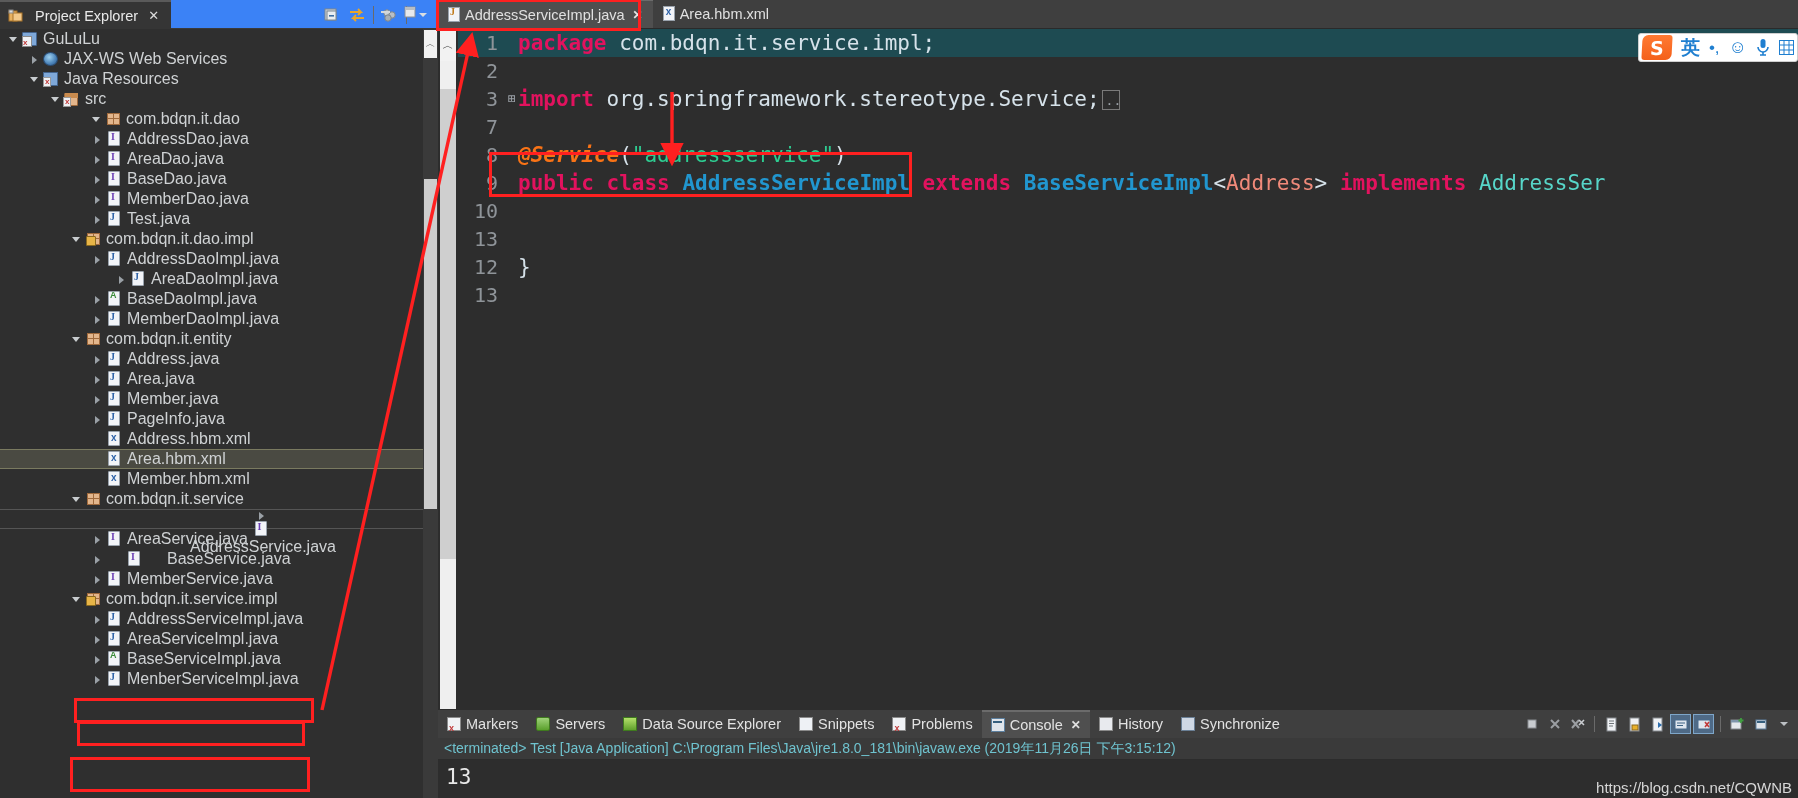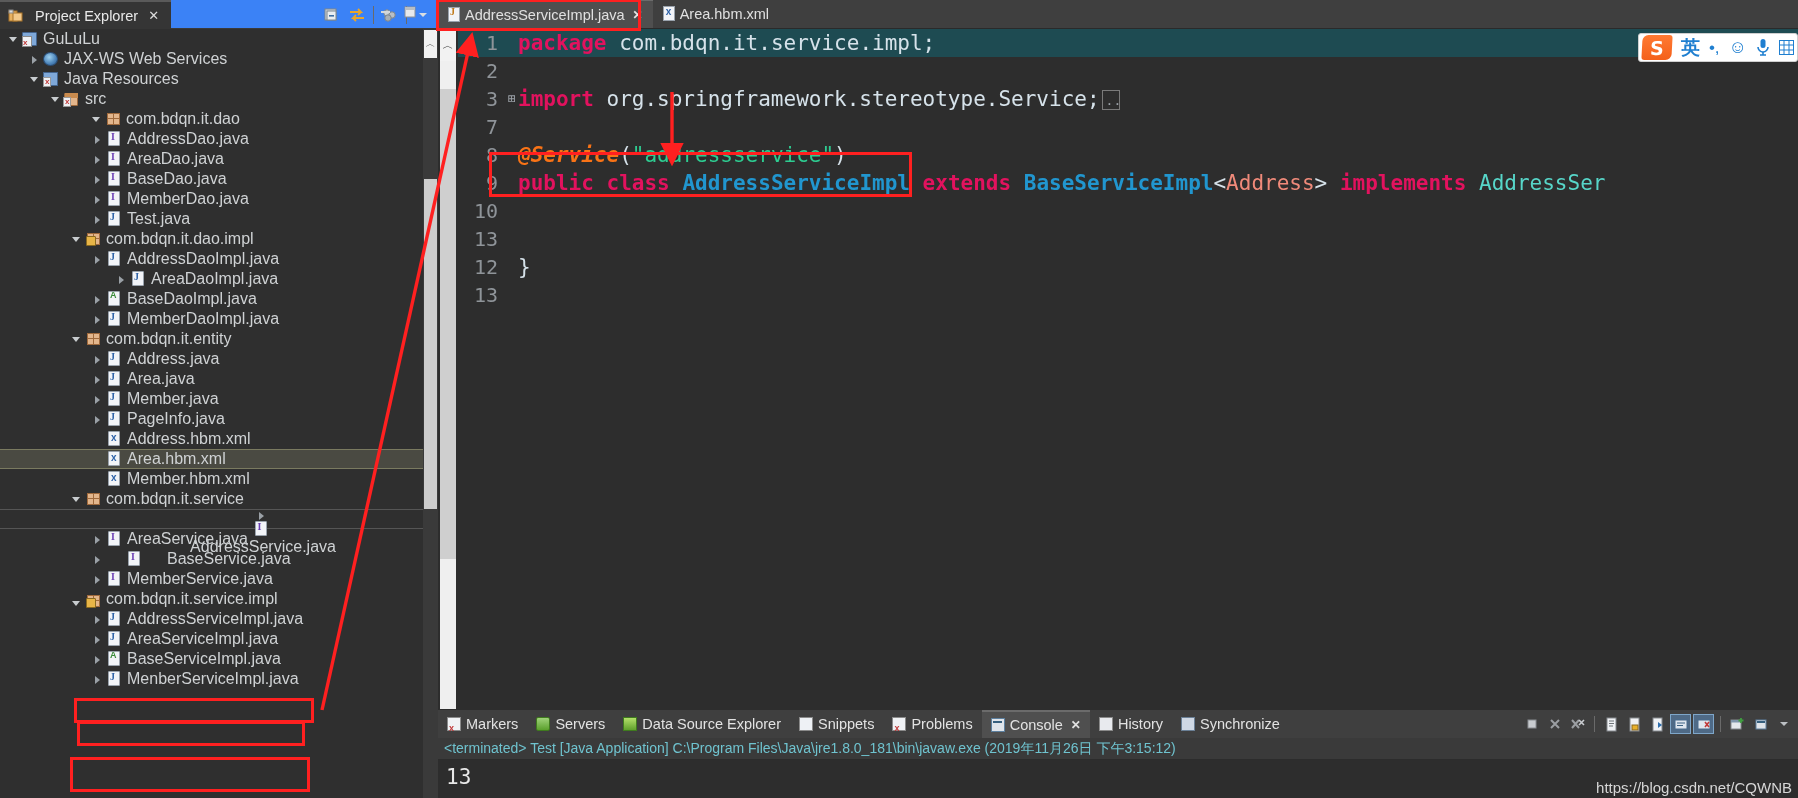--- a/index.html
+++ b/index.html
@@ -479,21 +479,21 @@
             </span>
             <span class="lbl">BaseService.java</span>
           </div>
           <div class="row" style="padding-left: 92px;">
             <span class="arrow closed"></span>
             <span class="ic">
               <span class="ic-javaiface" style="position: absolute;"></span>
             </span>
             <span class="lbl">MemberService.java</span>
           </div>
-          <div class="row" style="padding-left: 71px; align-items: flex-end;">
+          <div class="row" style="padding-left: 71px;">
             <span class="arrow open"></span>
             <span class="ic">
               <span class="ic-pkg lock" style="position: absolute;"></span>
             </span>
             <span class="lbl">com.bdqn.it.service.impl</span>
           </div>
           <div class="row" style="padding-left: 92px;">
             <span class="arrow closed"></span>
             <span class="ic">
               <span class="ic-javafile" style="position: absolute;"></span>

